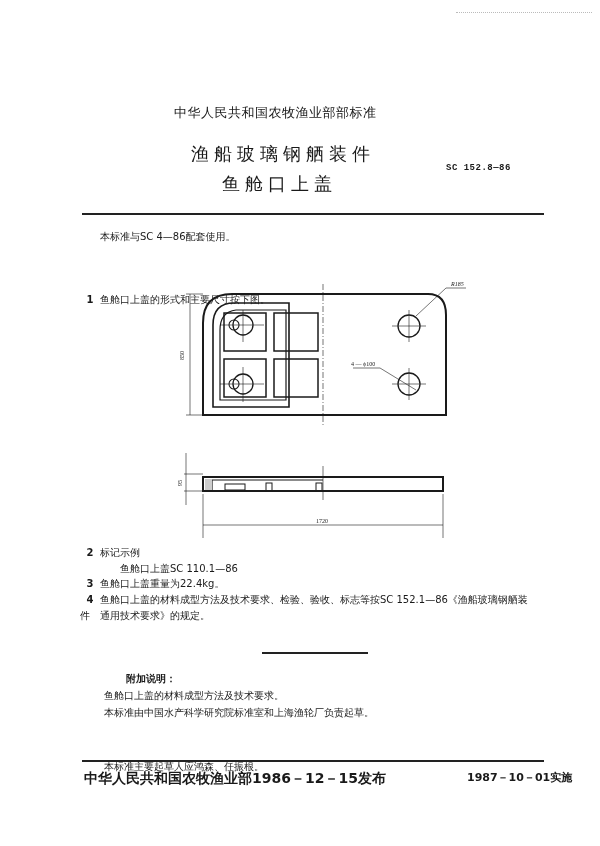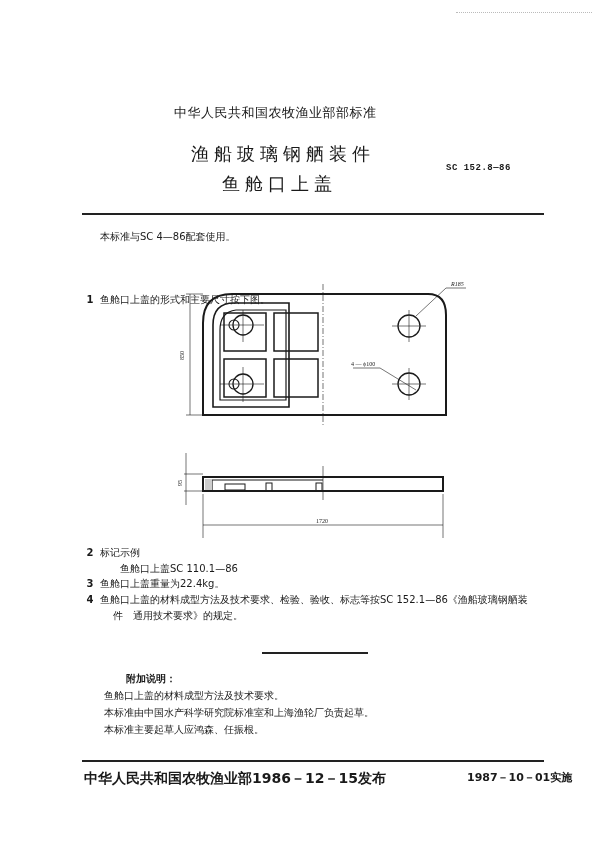--- a/index.html
+++ b/index.html
@@ -108,24 +108,24 @@
 </div>
 <div class="abs body-text" style="left:120px; top:562px;">鱼舱口上盖SC 110.1—86</div>
 
 <div class="abs body-text" style="left:80px; top:577px;">
   <span class="num">3</span><span>鱼舱口上盖重量为22.4kg。</span>
 </div>
 
 <div class="abs body-text" style="left:80px; top:593px;">
   <span class="num">4</span><span>鱼舱口上盖的材料成型方法及技术要求、检验、验收、标志等按SC 152.1—86《渔船玻璃钢舾装</span>
 </div>
-<div class="abs body-text" style="left:80px; top:609px;margin-left:33px;">件　通用技术要求》的规定。</div>
+<div class="abs body-text" style="left:80px; top:609px;">件　通用技术要求》的规定。</div>
 
 <div class="abs mid-rule"></div>
 
 <div class="abs body-text" style="left:104px; top:672px; font-weight:bold;padding-left:22px;">附加说明：</div>
 <div class="abs body-text" style="left:104px; top:689px;">鱼舱口上盖的材料成型方法及技术要求。</div>
 <div class="abs body-text" style="left:104px; top:706px;">本标准由中国水产科学研究院标准室和上海渔轮厂负责起草。</div>
-<div class="abs body-text" style="left:104px; top:723px;">本标准主要起草人应鸿森、任振根。</div>
+<div class="abs body-text" style="left:104px; top:760px;">本标准主要起草人应鸿森、任振根。</div>
 
 <div class="abs rule-bottom"></div>
 <div class="abs footer-left">中华人民共和国农牧渔业部1986－12－15发布</div>
 <div class="abs footer-right">1987－10－01实施</div>
 
 </body></html>

